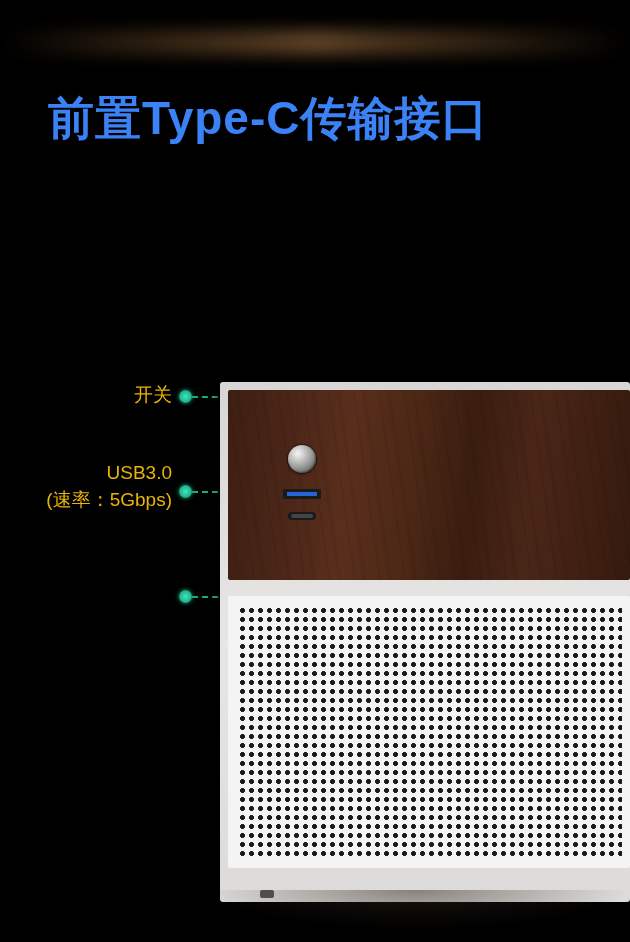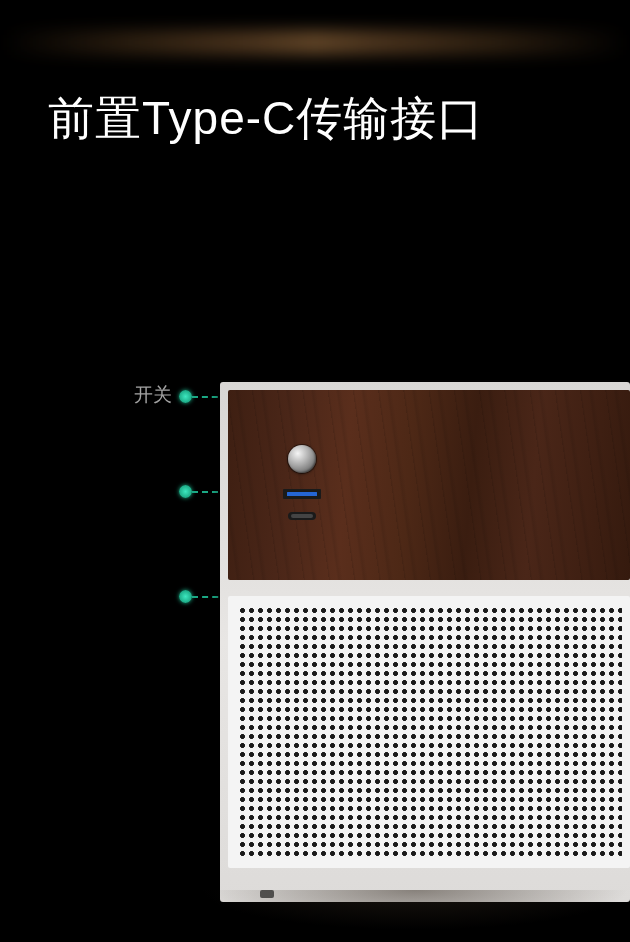--- a/index.html
+++ b/index.html
@@ -23,43 +23,43 @@
       height: 25px;
       background: linear-gradient(90deg, #000 0%, #3a2815 20%, #6b4a2a 40%, #8a6238 50%, #6b4a2a 60%, #3a2815 80%, #000 100%);
       filter: blur(8px);
       opacity: 0.7;
     }
     .content {
       position: relative;
       padding: 88px 48px 0 48px;
     }
     .title {
-      color: #ffffff;
+      color: #3b82f6;
       font-size: 46px;
-      font-weight: 400;
+      font-weight: 700;
       letter-spacing: 1px;
       margin-bottom: 40px;
     }
     .description {
       color: #fff;
       font-size: 25px;
       font-weight: 300;
       line-height: 1.85;
       letter-spacing: 0.5px;
     }
     .diagram {
       position: absolute;
       top: 370px;
       left: 0;
       right: 0;
       bottom: 0;
     }
     .label {
       position: absolute;
-      color: #a3a3a3;
+      color: #eab308;
       font-size: 19px;
       text-align: right;
       line-height: 1.4;
     }
     .label-1 { top: 12px; right: 458px; }
     .label-2 { top: 90px; right: 458px; }
     .label-3 { top: 194px; right: 458px; }
     .dot {
       position: absolute;
       width: 13px;
@@ -197,20 +197,24 @@
 
 <div class="glow-top"></div>
 
 <div class="content">
   <h1 class="title">前置Type-C传输接口</h1>
 </div>
 
 <div class="diagram">
   <div class="label label-1">
     <span>开关</span>
+  </div>
+  <div class="label label-2">
+    <span>USB3.0</span><br>
+    <span>(速率：5Gbps)</span>
   </div>
 
   <div class="dot dot-1"></div>
   <div class="dot dot-2"></div>
   <div class="dot dot-3"></div>
 
   <div class="line-h lh-1"></div>
   <div class="line-v lv-1"></div>
   <div class="line-h lh-2"></div>
   <div class="line-h lh-3"></div>

